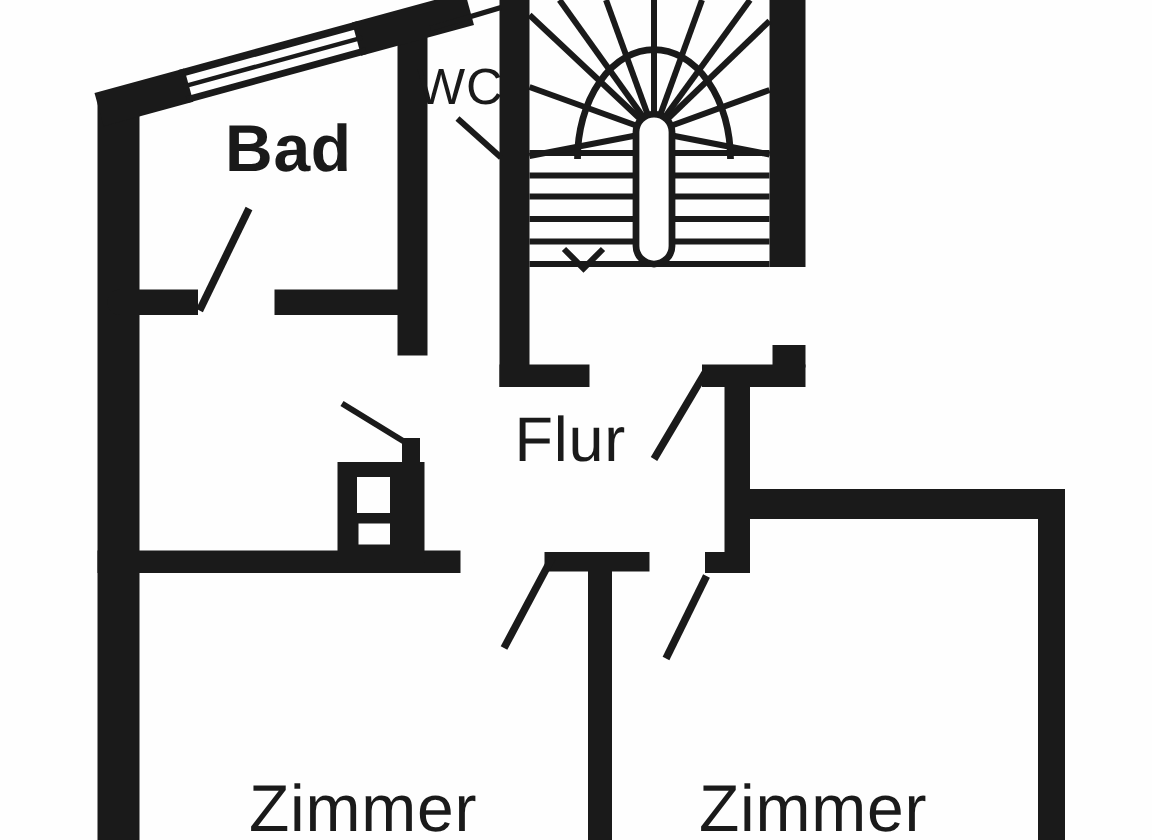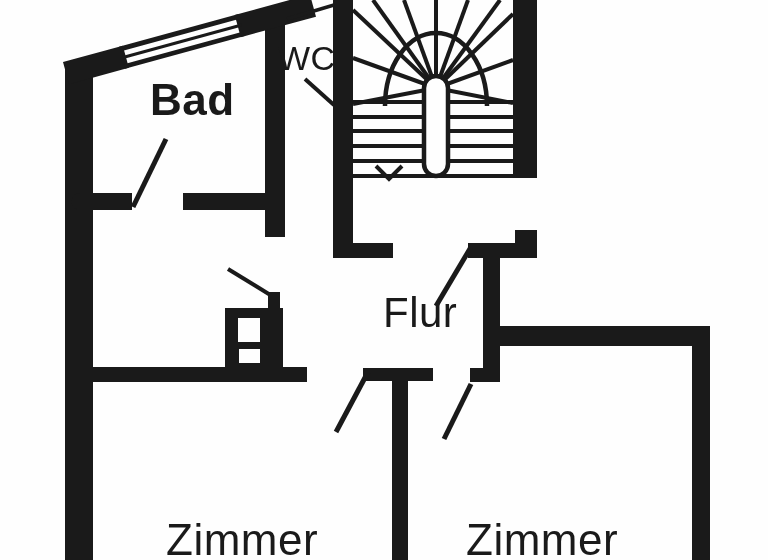--- a/index.html
+++ b/index.html
@@ -14,21 +14,21 @@
   .room-label{
     position:absolute;
     color:#1a1a1a;
     line-height:1;
     white-space:nowrap;
     letter-spacing:0.5px;
   }
   .lbl-bad   {left:150px;top:78px; font-size:44px;font-weight:bold;}
   .lbl-wc    {left:278px;top:41px; font-size:34px;font-weight:normal;}
   .lbl-kueche{left:116px;top:219px;font-size:42px;font-weight:bold;}
-  .lbl-flur  {left:343px;top:292px;font-size:42px;font-weight:normal;margin-left:40px;}
+  .lbl-flur  {left:343px;top:272px;font-size:42px;font-weight:normal;}
   .lbl-zim-l {left:166px;top:518px;font-size:44px;font-weight:normal;}
   .lbl-zim-r {left:466px;top:518px;font-size:44px;font-weight:normal;}
 </style>
 </head>
 <body>
 
 <div class="canvas">
 
   <svg width="768" height="560" viewBox="0 0 768 560">
 

